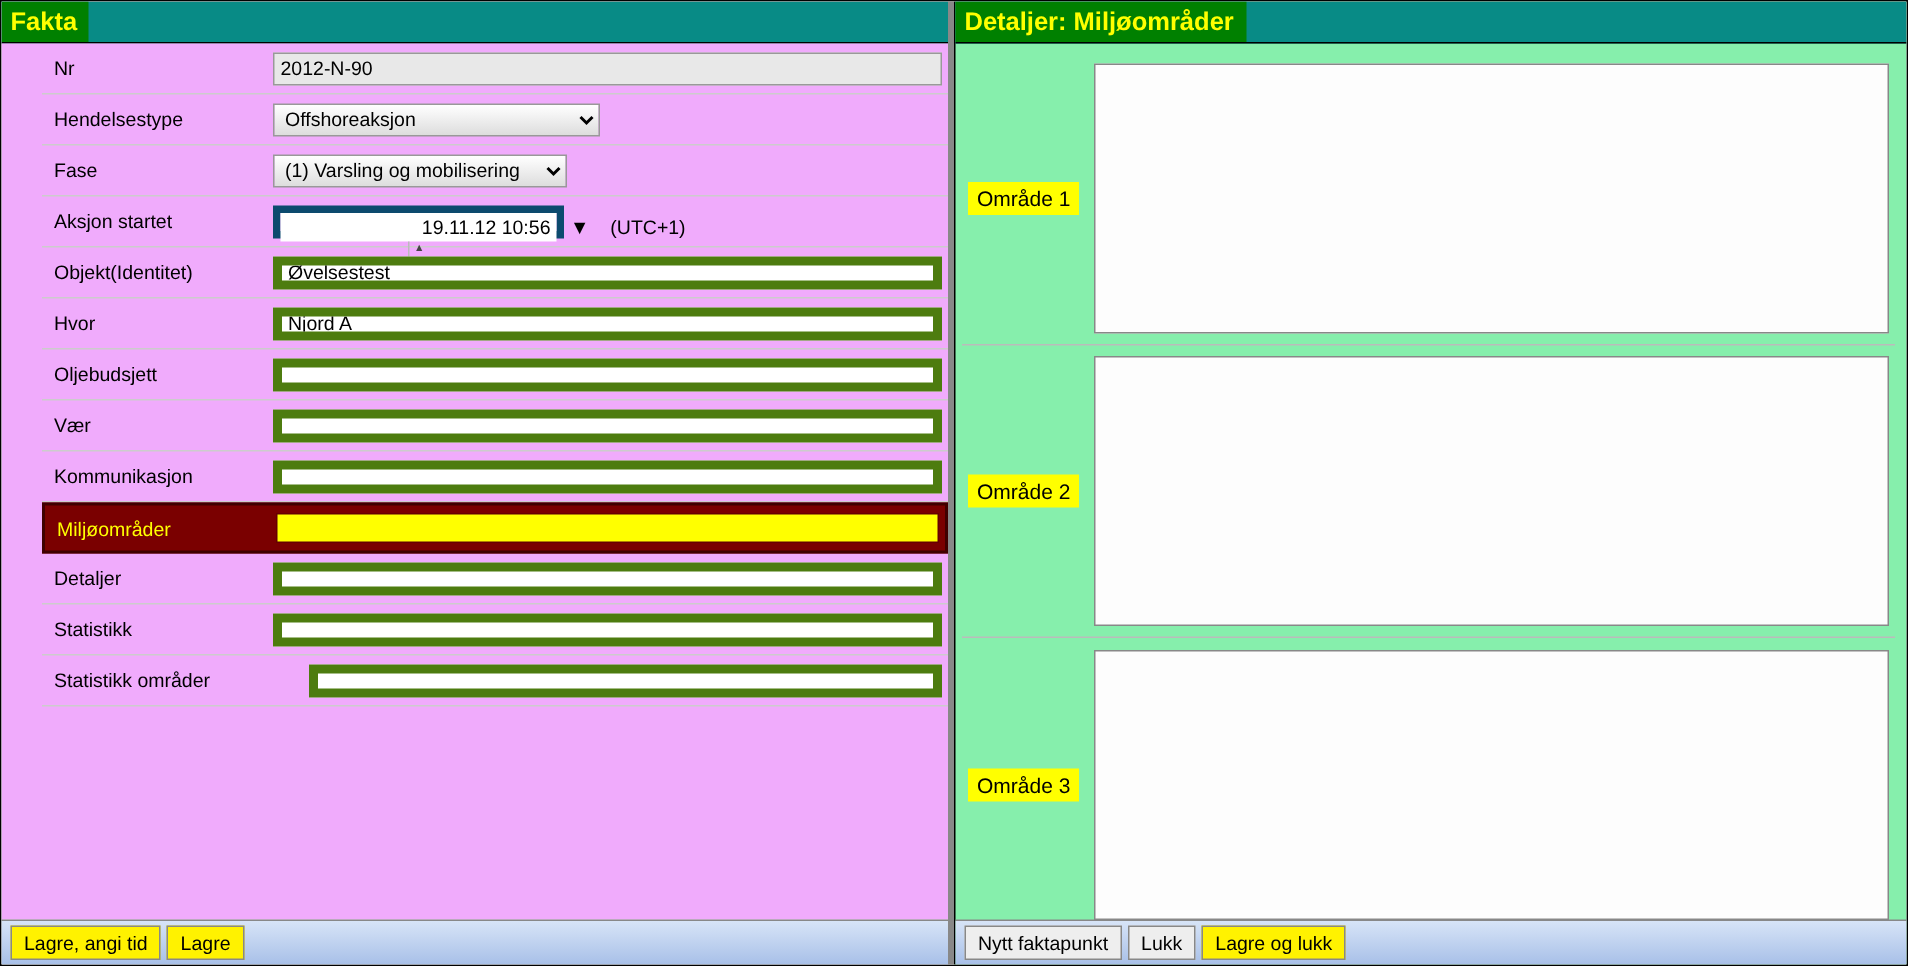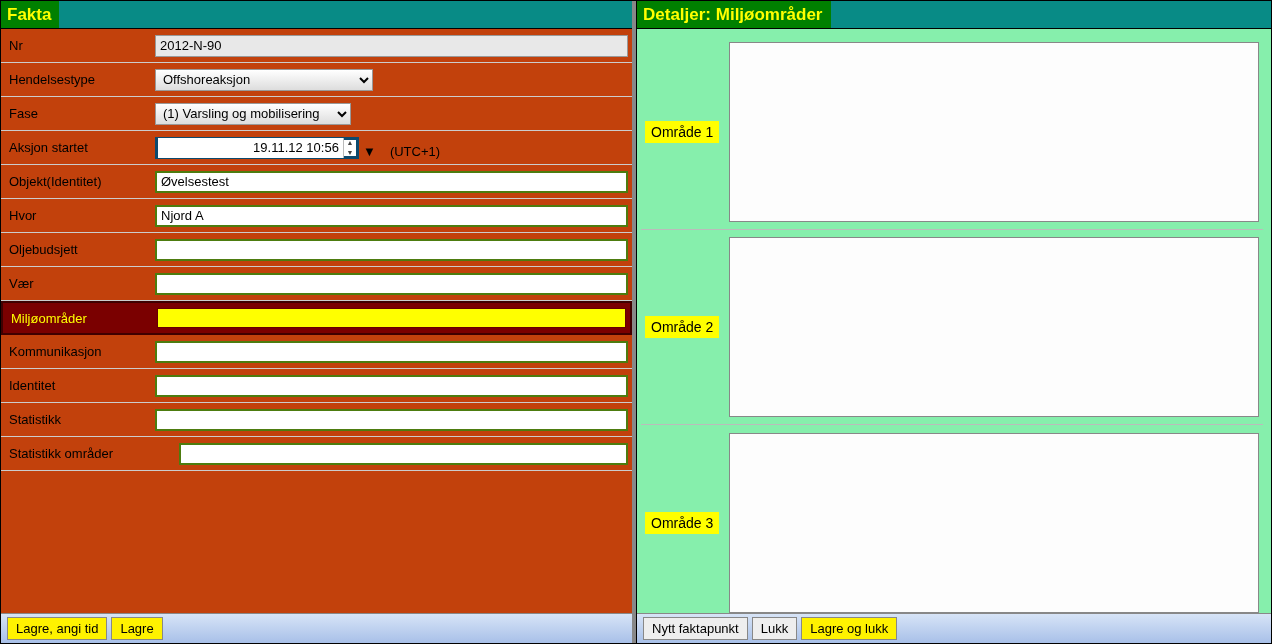--- a/index.html
+++ b/index.html
@@ -47,21 +47,22 @@
     padding: 3px 8px 3px 6px;
     display: flex;
     align-items: center;
   }
   .panel-header .hdr-rest {
     flex: 1;
   }
   .panel-body {
     flex: 1;
     overflow-y: auto;
-    background: #c2410c;
+    background: #f0abfc;
+    padding-left: 27px;
   }
   .panel-footer {
     height: 30px;
     background: linear-gradient(#d7e4f7, #a8c0e8);
     border-top: 1px solid #888;
     display: flex;
     align-items: center;
     padding: 0 6px;
     gap: 4px;
   }
@@ -94,21 +95,21 @@
   }
   .form-row .field {
     flex: 1;
     display: flex;
     align-items: flex-end;
     gap: 4px;
   }
   .form-row .field input[type=text] {
     width: 100%;
     height: 22px;
-    border: 2px solid #4d7c0f;
+    border: 6px solid #4d7c0f;
     padding: 2px 4px;
     font-size: 13px;
     background: #fff;
   }
   .form-row .field select {
     height: 22px;
     border: 1px solid #999;
     font-size: 13px;
     background: linear-gradient(#fff,#ddd);
     padding: 1px 3px;
@@ -132,23 +133,24 @@
     display: inline-flex;
     align-items: center;
     height: 22px;
     padding: 2px 4px;
     font-size: 13px;
   }
   
   .date-group {
     display: inline-flex;
     align-items: center;
-    border: 3px solid #0c4a6e;
+    border: 5px solid #0c4a6e;
     height: 22px;
     background: #fff;
+    flex-direction: column;
   }
   .date-group input {
     border: none !important;
     text-align: right;
     width: 130px;
     height: 20px !important;
     padding-right: 4px;
   }
   .date-group .spinner {
     width: 14px;
@@ -276,36 +278,36 @@
           </div>
       </div>
 
       <div class="form-row">
         <div class="label">Vær</div>
         <div class="field">
             <input type="text" value="" style="">
           </div>
       </div>
 
+      <div class="form-row">
+        <div class="label">Kommunikasjon</div>
+        <div class="field">
+            <input type="text" value="" style="">
+          </div>
+      </div>
+
       <div class="form-row selected">
         <div class="label">Miljøområder</div>
         <div class="field">
             <div class="yellow-input"></div>
           </div>
       </div>
 
       <div class="form-row">
-        <div class="label">Kommunikasjon</div>
-        <div class="field">
-            <input type="text" value="" style="">
-          </div>
-      </div>
-
-      <div class="form-row">
-        <div class="label">Identitet</div>
+        <div class="label">Detaljer</div>
         <div class="field">
             <input type="text" value="" style="">
           </div>
       </div>
 
       <div class="form-row">
         <div class="label">Statistikk</div>
         <div class="field">
             <input type="text" value="" style="">
           </div>

